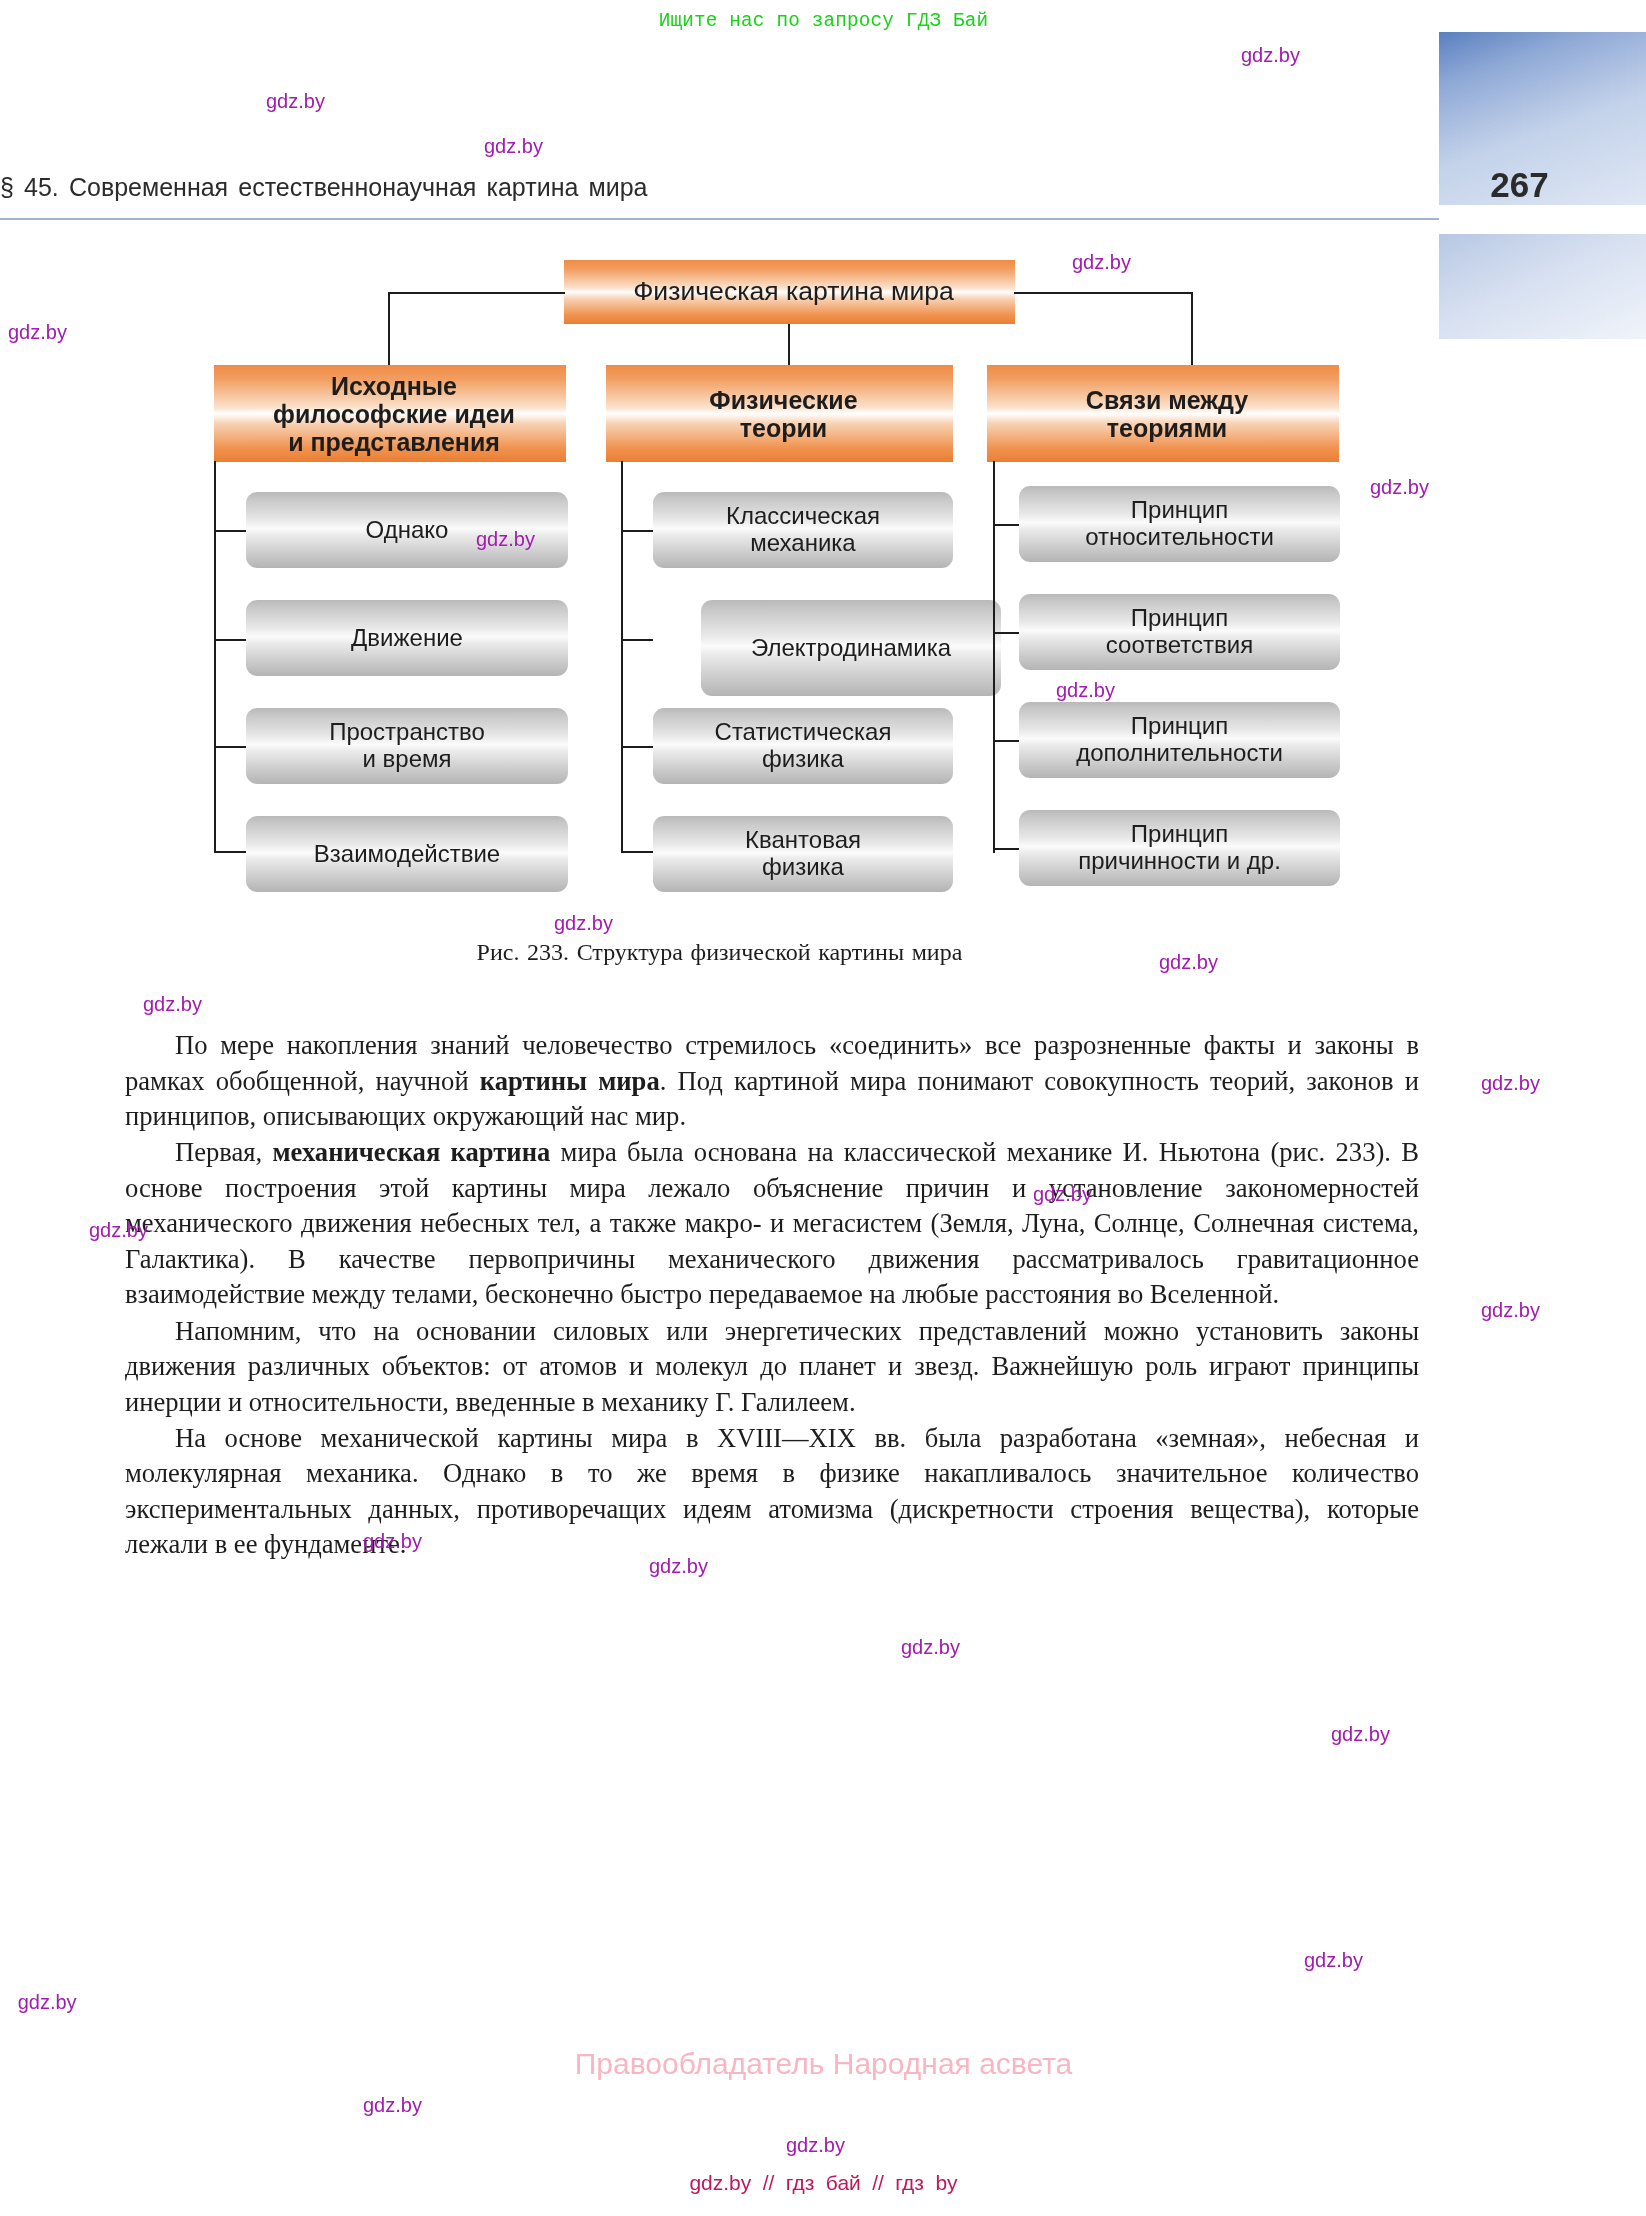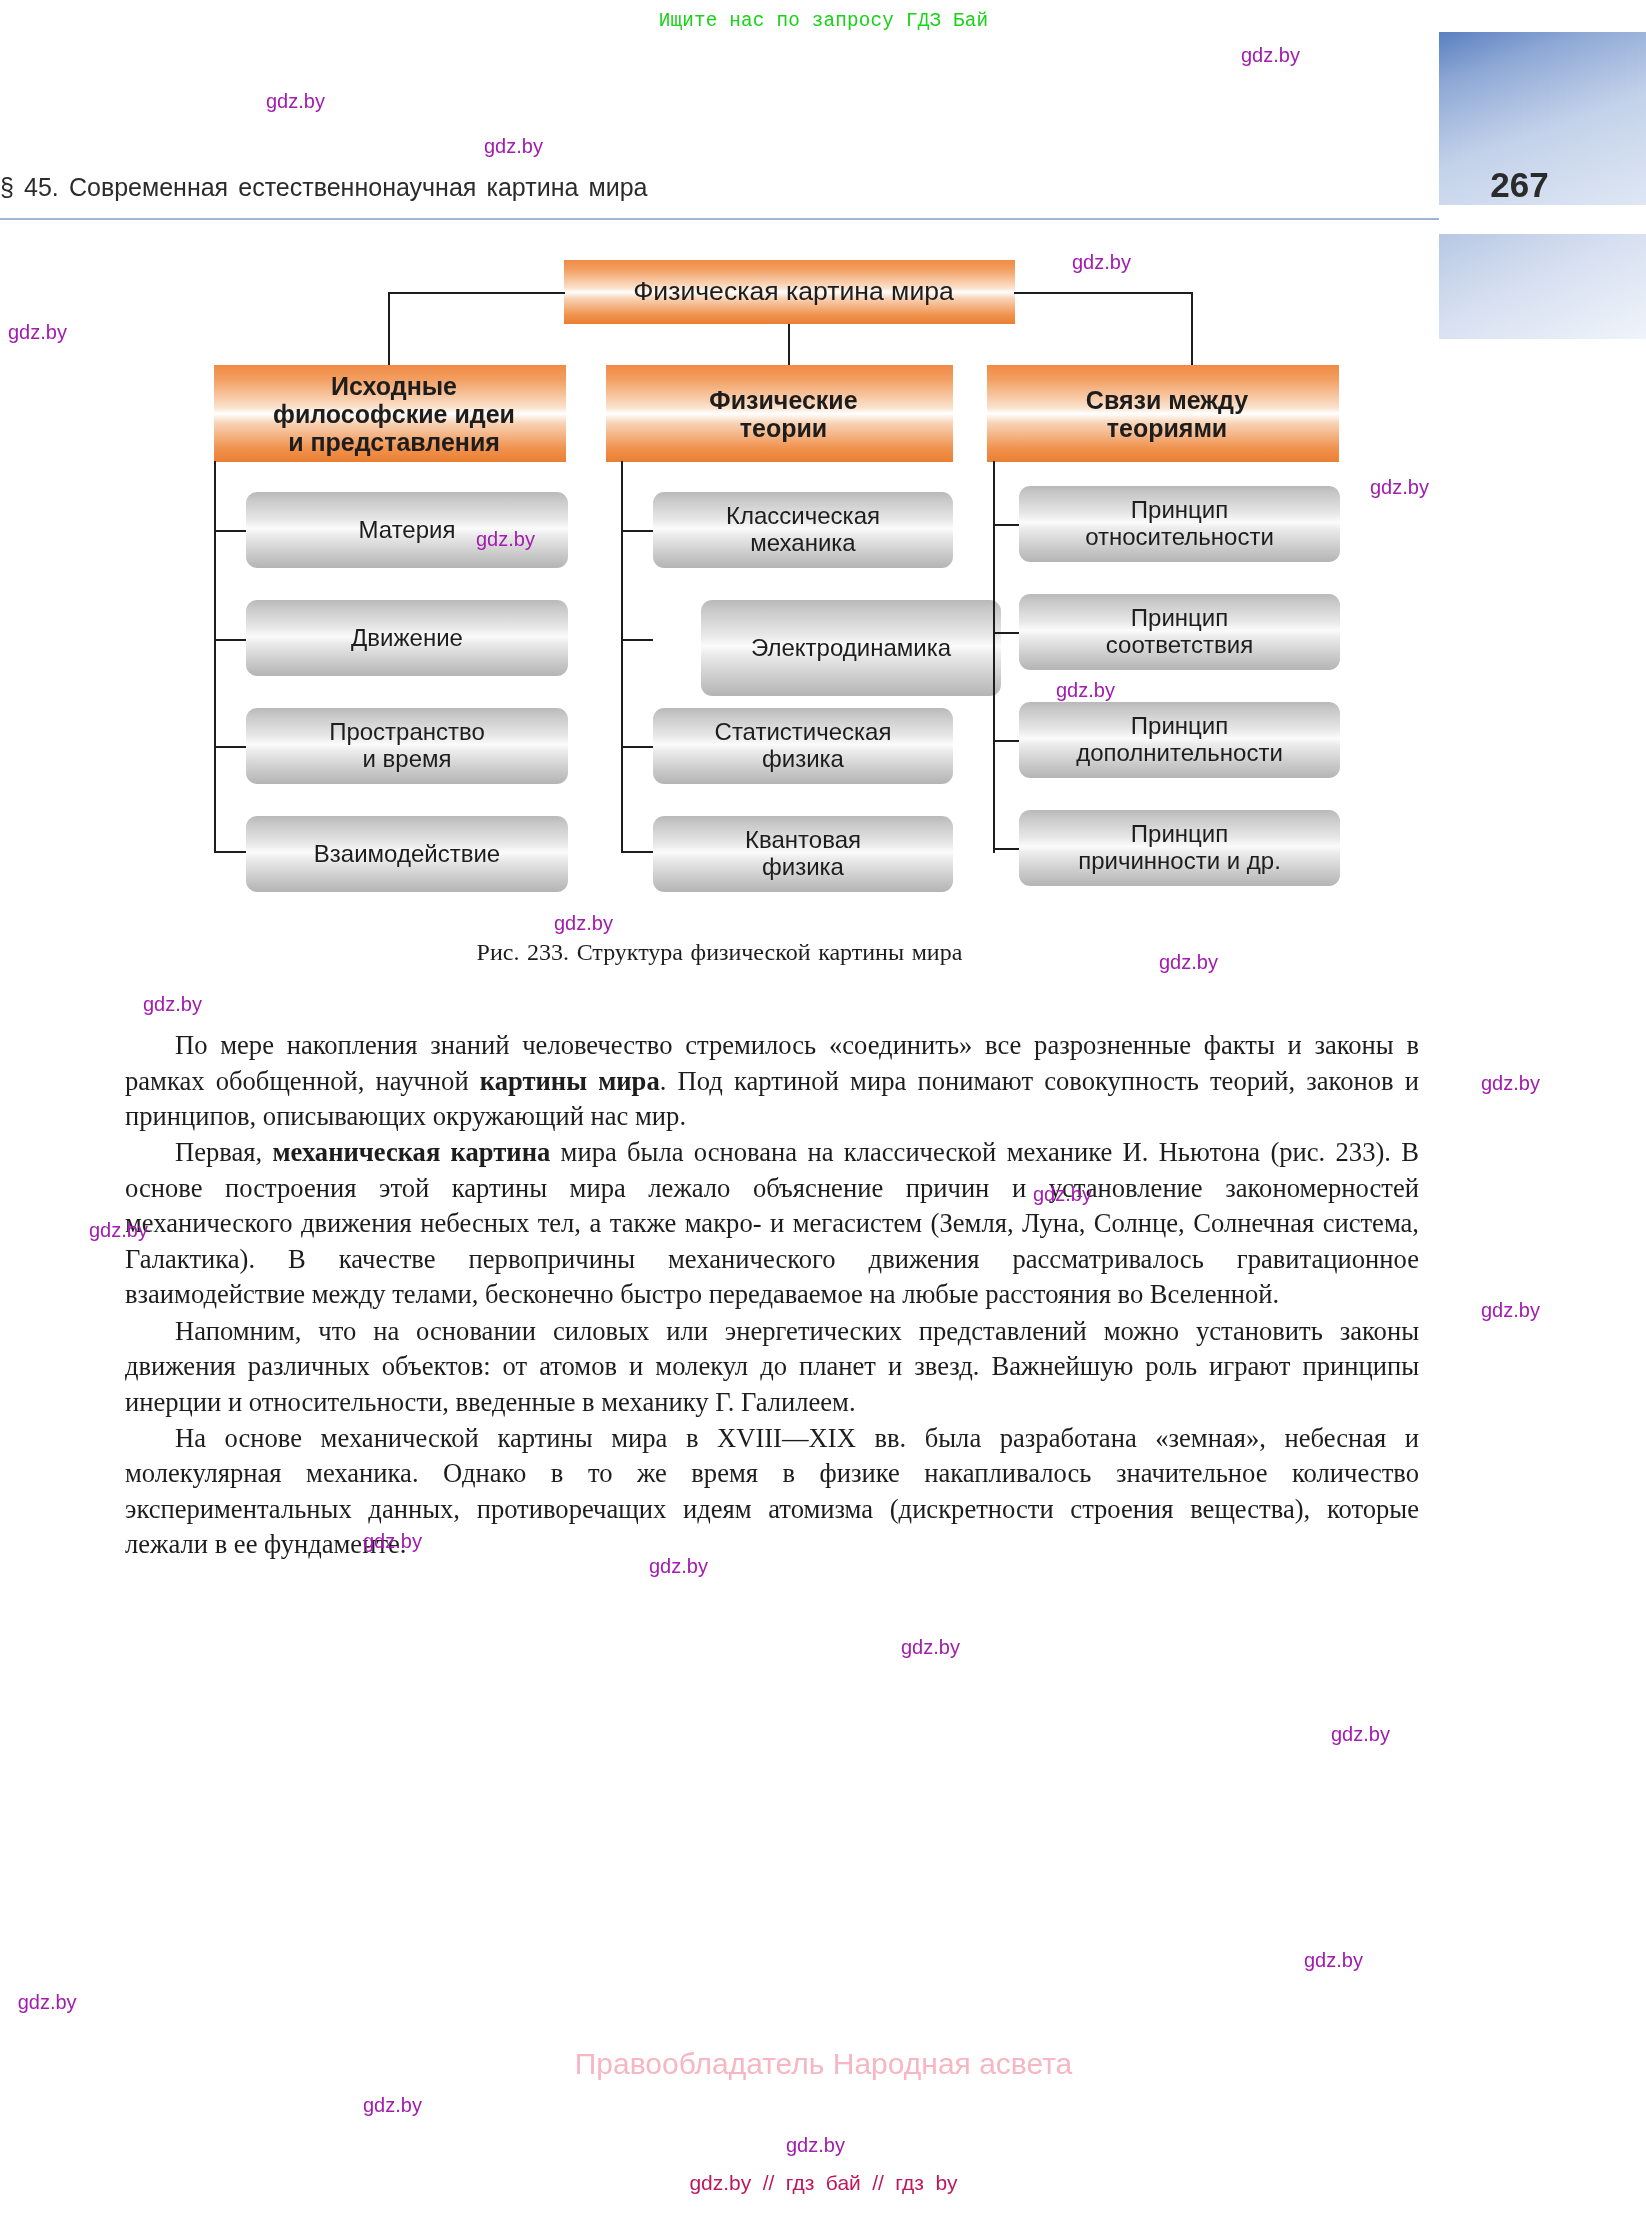--- a/index.html
+++ b/index.html
@@ -151,21 +151,21 @@
     <span>Исходные<br>философские идеи<br>и представления</span>
   </div>
   <div class="ln lnv" style="left:214px;top:219px;height:269px;"></div>
   <div class="ln lnh" style="left:214px;top:288px;width:32px;"></div>
   <div class="ln lnh" style="left:214px;top:397px;width:32px;"></div>
   <div class="ln lnh" style="left:214px;top:504px;width:32px;"></div>
   <div class="ln lnv" style="left:214px;top:488px;height:123px;"></div>
   <div class="ln lnh" style="left:214px;top:609px;width:32px;"></div>
 
   <div class="gbox" style="left:246px;top:250px;width:322px;height:76px;">
-    <span>Материя</span>
+    <span>Однако</span>
   </div>
   <div class="gbox" style="left:246px;top:358px;width:322px;height:76px;">
     <span>Движение</span>
   </div>
   <div class="gbox" style="left:246px;top:466px;width:322px;height:76px;">
     <span>Пространство<br>и время</span>
   </div>
   <div class="gbox" style="left:246px;top:574px;width:322px;height:76px;">
     <span>Взаимодействие</span>
   </div>

